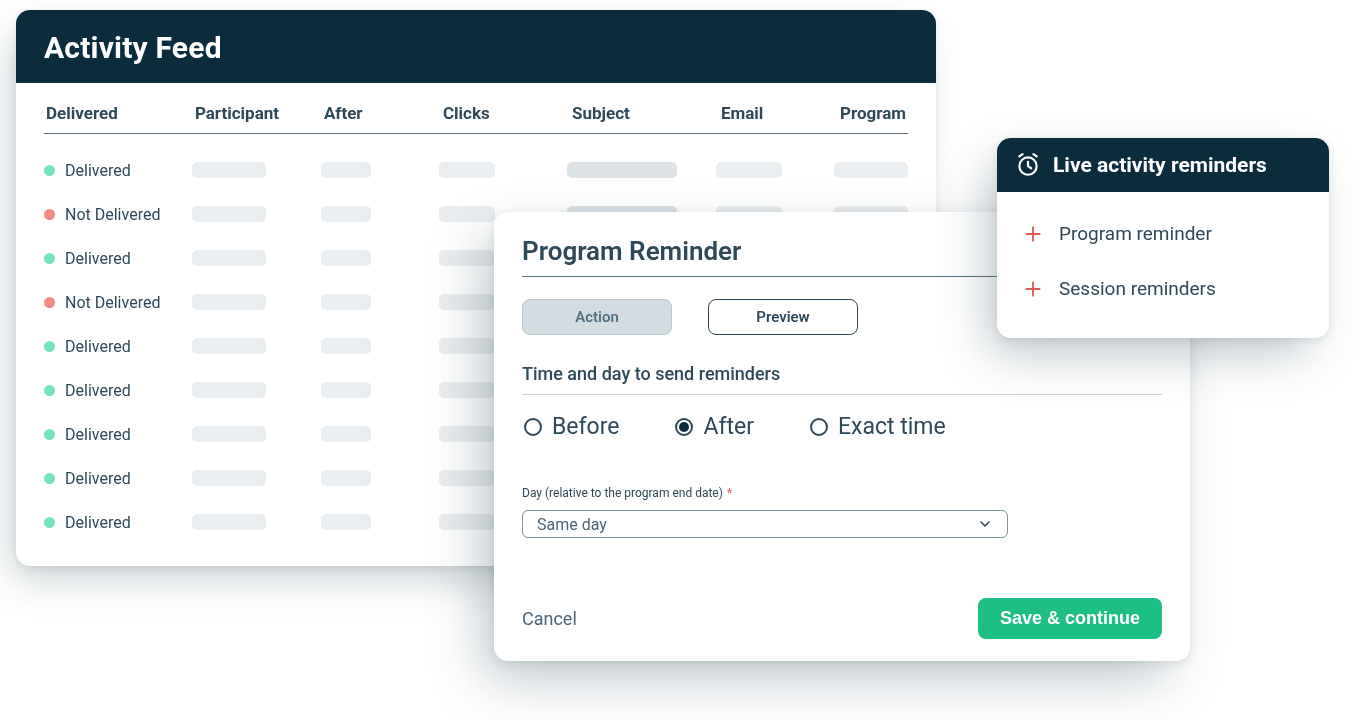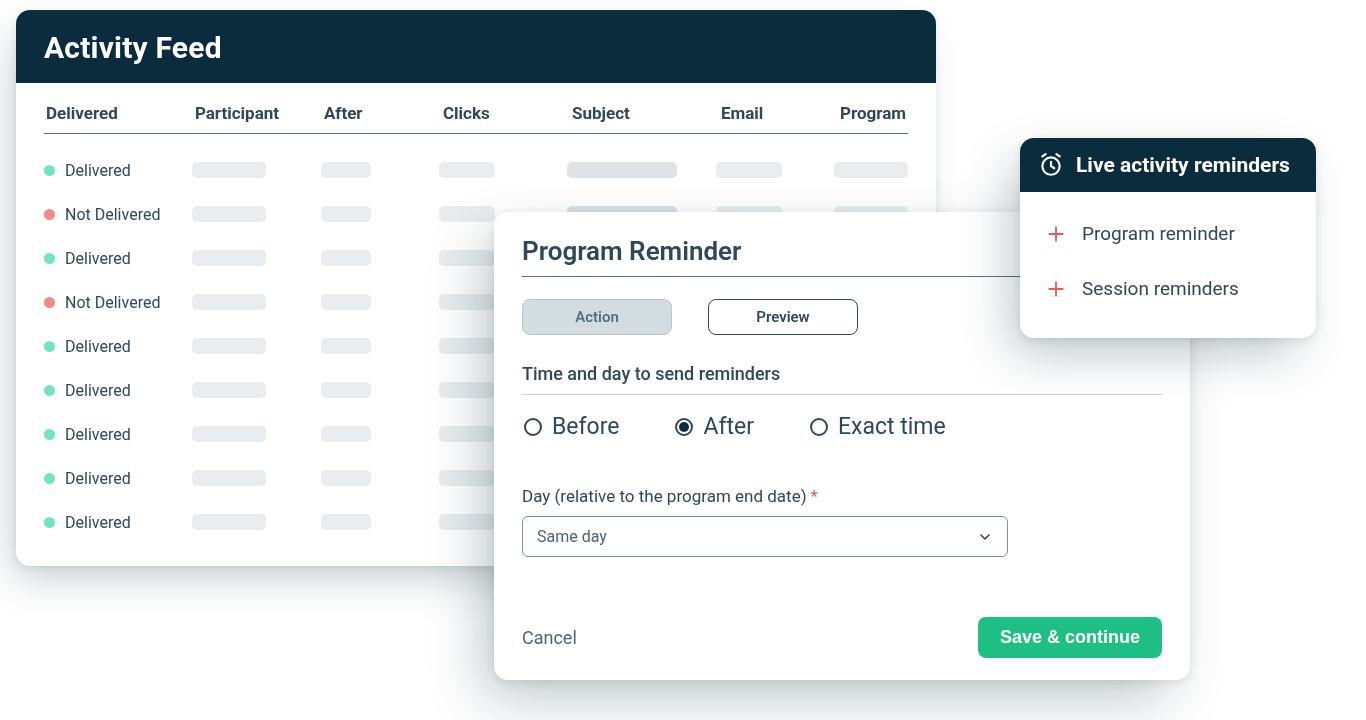--- a/index.html
+++ b/index.html
@@ -180,28 +180,28 @@
     display: flex; align-items: center; justify-content: center;
     flex: 0 0 18px;
   }
   .radio-inner {
     width: 10px; height: 10px; border-radius: 50%;
     background: var(--navy);
   }
   .radio-label { font-size: 23px; color: var(--text); }
 
   .field-label {
-    font-size: 17px;
+    font-size: 12px;
     color: var(--text);
     margin-bottom: 10px;
   }
   .req { color: var(--red); margin-left: 4px; }
   .select {
     width: 486px;
-    height: 41px;
+    height: 28px;
     border: 1.5px solid #7b929f;
     border-radius: 6px;
     display: flex;
     align-items: center;
     justify-content: space-between;
     padding: 0 14px;
     color: var(--text-soft);
     font-size: 16px;
     cursor: pointer;
   }
@@ -228,22 +228,22 @@
     padding: 10px 22px;
     border-radius: 8px;
     cursor: pointer;
     border: none;
   }
 
   
   .reminders-card {
     position: absolute;
     top: 138px;
-    left: 1020px;
-    width: 296px;
+    left: 997px;
+    width: 332px;
     background: var(--panel-bg);
     border-radius: 14px;
     box-shadow: -14px 20px 50px -6px rgba(10,42,57,0.28), 0 2px 8px rgba(10,42,57,0.10);
     overflow: hidden;
   }
   .reminders-header {
     background: var(--navy);
     color: #ffffff;
     padding: 14px 18px;
     display: flex;

